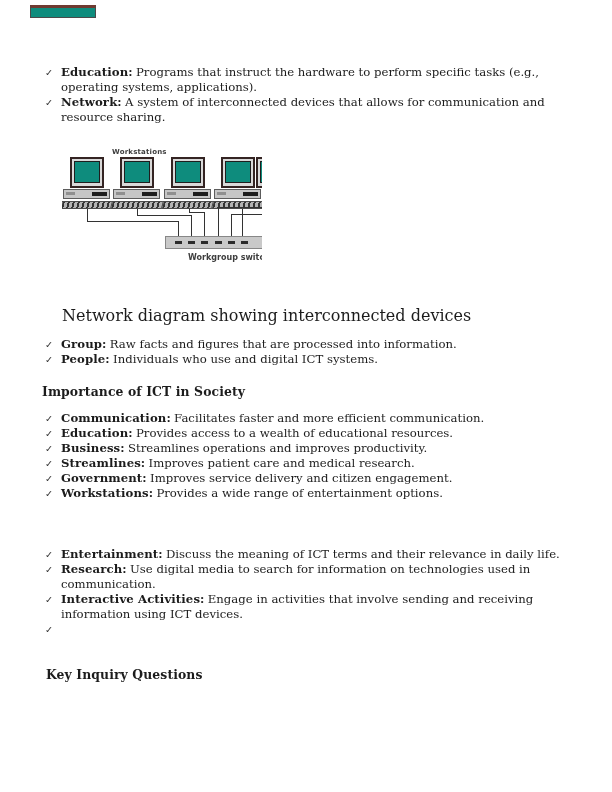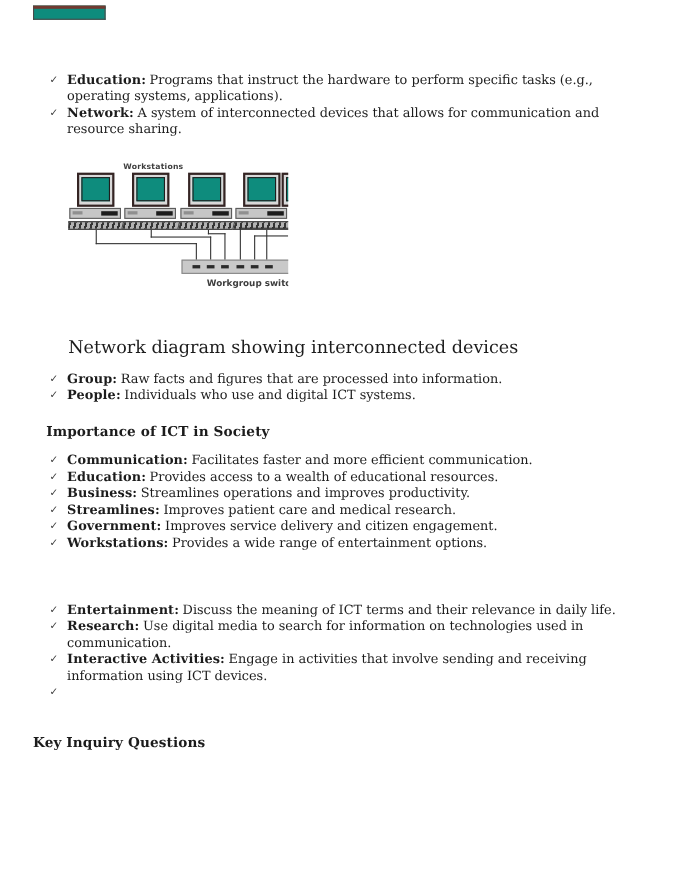--- a/index.html
+++ b/index.html
@@ -186,15 +186,15 @@
     </div>
     <div class="li">
       <span class="chk">✓</span>
       <p class="t"><b>Interactive Activities:</b><span>Engage in activities that involve sending and receiving information using ICT devices.</span></p>
     </div>
     <div class="li">
       <span class="chk">✓</span>
     </div>
   </div>
 
-  <h2 class="block hd" style="top:667px;left:30px;">Key Inquiry Questions</h2>
+  <h2 class="block hd" style="top:667px;left:46px;">Key Inquiry Questions</h2>
 
 </div>
 
 </body></html>

